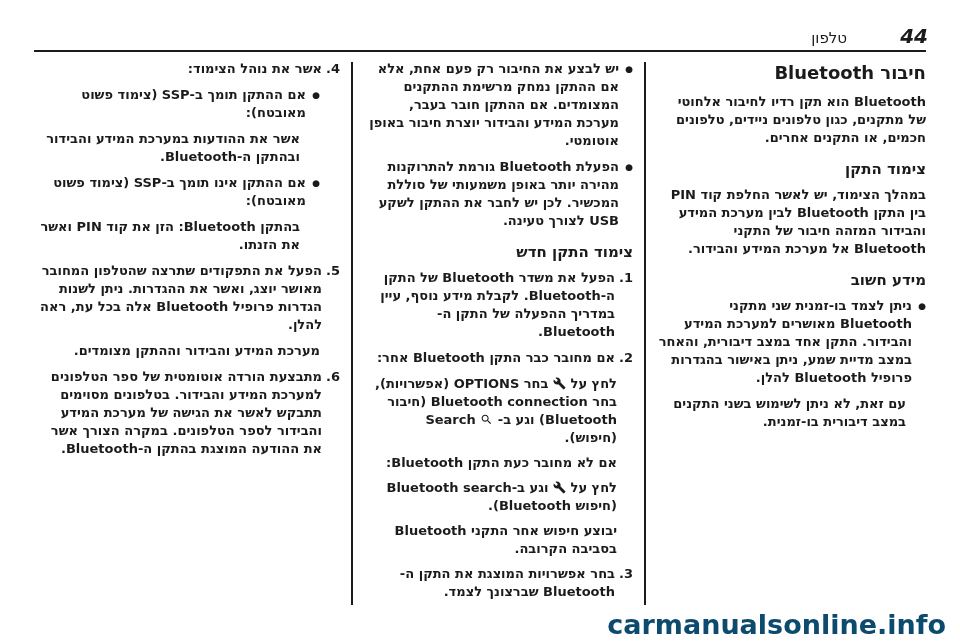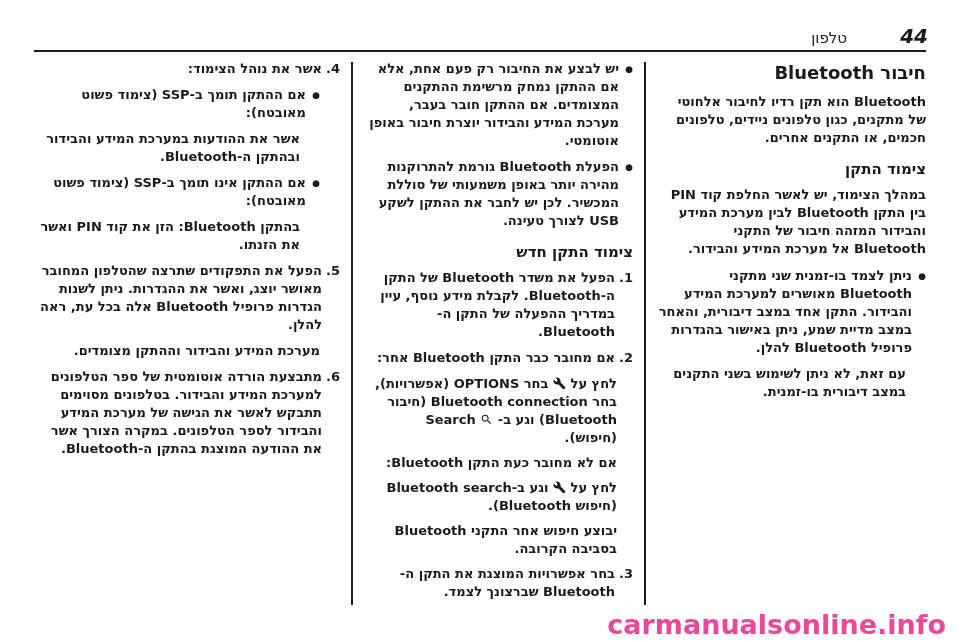--- a/index.html
+++ b/index.html
@@ -29,39 +29,40 @@
   .sub{padding-right:20px;margin:0 0 8px;}
   .sub2{padding-right:40px;margin:0 0 8px;}
   
   .step{position:relative;padding-right:18px;margin:0 0 8px;}
   .step .num{position:absolute;right:0;top:0;}
   .pressline{padding-right:8px;margin:0 8px 7px;}
   .inline-icon{display:inline-block;width:13px;height:13px;vertical-align:-2px;}
   .inline-icon svg{display:block;width:13px;height:13px;fill:#1b1b1b;}
   
   .watermark{position:absolute;bottom:2px;right:14px;font-size:27px;font-weight:bold;
-             color:#ec4899;direction:ltr;letter-spacing:0;}
+             color:#0c4a6e;direction:ltr;letter-spacing:0;}
 </style>
 </head>
 <body>
 
 <div class="page">
 
   <div class="hdr-page">44</div>
   <div class="hdr-chapter">טלפון</div>
   <div class="hdr-rule"></div>
 
   <div class="vline vline-1"></div>
   <div class="vline vline-2"></div>
 
   <div class="col col-right">
     <div class="h2">חיבור Bluetooth</div>
     <div class="p">Bluetooth הוא תקן רדיו לחיבור אלחוטי של מתקנים, כגון טלפונים ניידים, טלפונים חכמים, או התקנים אחרים.</div>
     <div class="h3">צימוד התקן</div>
     <div class="p">במהלך הצימוד, יש לאשר החלפת קוד PIN בין התקן Bluetooth לבין מערכת המידע והבידור המזהה חיבור של התקני Bluetooth אל מערכת המידע והבידור.</div>
+    <div class="h3">מידע חשוב</div>
     <div class="li">
       <span class="bullet">●</span>
       <span class="li-text">ניתן לצמד בו-זמנית שני מתקני Bluetooth מאושרים למערכת המידע והבידור. התקן אחד במצב דיבורית, והאחר במצב מדיית שמע, ניתן באישור בהגדרות פרופיל Bluetooth להלן.</span>
     </div>
     <div class="sub">עם זאת, לא ניתן לשימוש בשני התקנים במצב דיבורית בו-זמנית.</div>
   </div>
 
   <div class="col col-middle">
     <div class="li">
       <span class="bullet">●</span>

